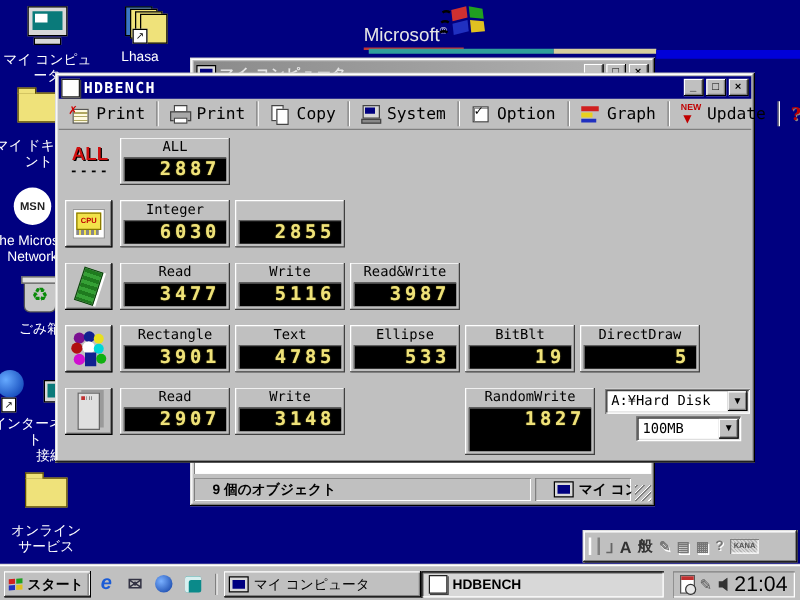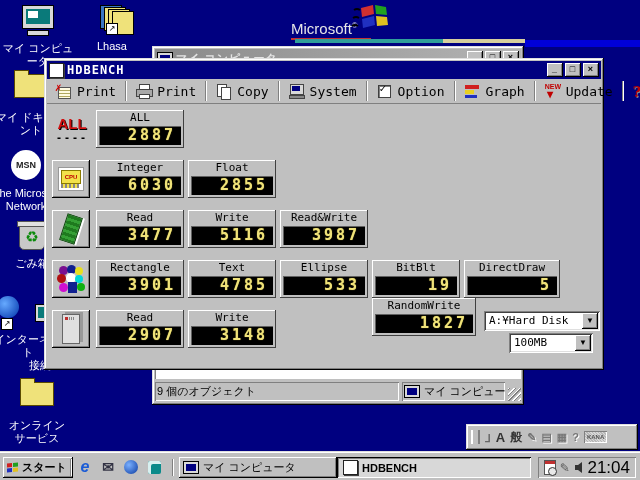--- a/index.html
+++ b/index.html
@@ -63,21 +63,21 @@
   .qicon{width:18px;height:18px;display:flex;align-items:center;justify-content:center;font-weight:bold;}
   .flag{display:grid;grid-template-columns:5px 5px;grid-template-rows:4px 4px;gap:1px;transform:skewY(-4deg);}
   .flag i{display:block;}
   .tinymon{position:relative;width:14px;height:11px;background:#d8d8d8;border:1px solid #000;flex:none;}
   .tinymon i{position:absolute;left:2px;top:2px;right:2px;bottom:2px;background:#000080;}
   
   .imeitem{font:bold 11px "Liberation Sans",sans-serif;color:#444;display:flex;align-items:center;justify-content:center;}
   
   .grip{background:repeating-linear-gradient(135deg,#fff 0 1px,#808080 1px 2px,#c0c0c0 2px 4px);}
   .statuscell{box-shadow:inset 1px 1px 0 #808080,inset -1px -1px 0 #fff;display:flex;align-items:center;gap:4px;
-              font-size:11px;color:#000;padding:0 2px;white-space:nowrap;overflow:hidden;}
+              font-size:11px;color:#000;padding:0 15px;white-space:nowrap;overflow:hidden;font-weight:bold;}
 </style>
 </head>
 <body>
 
 <div id="screen">
 
   <div class="abs ms-brand" style="left:291px;top:20px;">
     <span>Microsoft</span><sup>®</sup>
   </div>
   <div class="abs" style="left:291px;top:38px;width:80px;height:2px;background:#c23434;"></div>
@@ -278,21 +278,20 @@
         <div style="position:absolute;left:2px;top:2px;width:18px;height:12px;background:#f2e24a;border:1px solid #8a7a00;
                     color:#c00000;font:bold 6px 'Liberation Sans',sans-serif;text-align:center;line-height:12px;">CPU</div>
         <div style="position:absolute;left:2px;bottom:2px;width:18px;height:4px;background:repeating-linear-gradient(90deg,#888 0 2px,#f2e24a 2px 4px);"></div>
       </div>
     </div>
     <div class="abs bpanel" style="left:52px;top:102px;width:88px;height:38px;">
       <div class="blabel">Integer</div>
       <div class="bled">6030</div>
     </div>
     <div class="abs bpanel" style="left:144px;top:102px;width:88px;height:38px;">
-      <div class="blabel">Float</div>
       <div class="bled">2855</div>
     </div>
 
     <div class="abs rbtn bicon" style="left:8px;top:152px;width:38px;height:38px;">
       <div style="width:14px;height:26px;transform:rotate(18deg);background:repeating-linear-gradient(#1e7a1e 0 3px,#35a035 3px 6px);border:1px solid #0a4a0a;box-shadow:2px 0 0 #fff;"></div>
     </div>
     <div class="abs bpanel" style="left:52px;top:152px;width:88px;height:38px;">
       <div class="blabel">Read</div>
       <div class="bled">3477</div>
     </div>
@@ -346,21 +345,21 @@
       </div>
     </div>
     <div class="abs bpanel" style="left:52px;top:252px;width:88px;height:38px;">
       <div class="blabel">Read</div>
       <div class="bled">2907</div>
     </div>
     <div class="abs bpanel" style="left:144px;top:252px;width:88px;height:38px;">
       <div class="blabel">Write</div>
       <div class="bled">3148</div>
     </div>
-    <div class="abs bpanel" style="left:328px;top:240px;width:104px;height:38px;">
+    <div class="abs bpanel" style="left:328px;top:252px;width:104px;height:54px;">
       <div class="blabel">RandomWrite</div>
       <div class="bled">1827</div>
     </div>
 
     <div class="abs combo" style="left:440px;top:253px;width:116px;height:20px;">
       <span class="val">A:¥Hard Disk</span>
       <span class="ddbtn rbtn">▼</span>
     </div>
     <div class="abs combo" style="left:465px;top:275px;width:84px;height:20px;">
       <span class="val">100MB</span>

